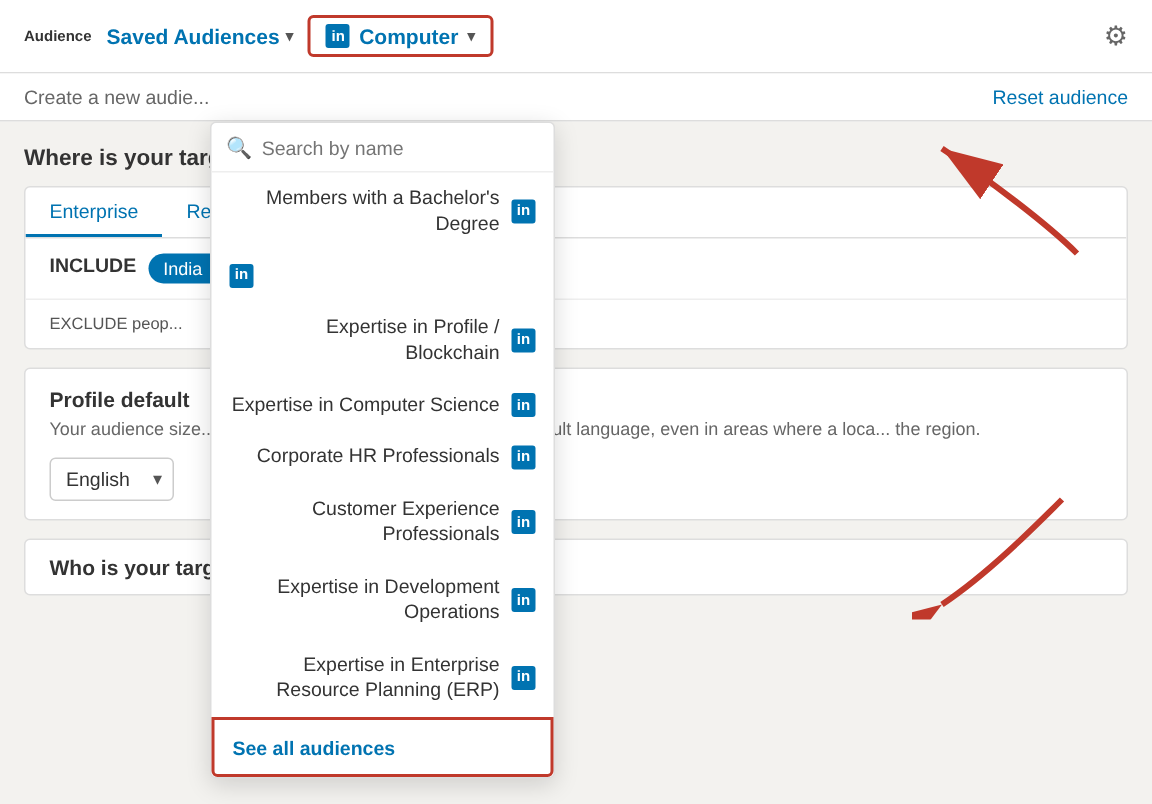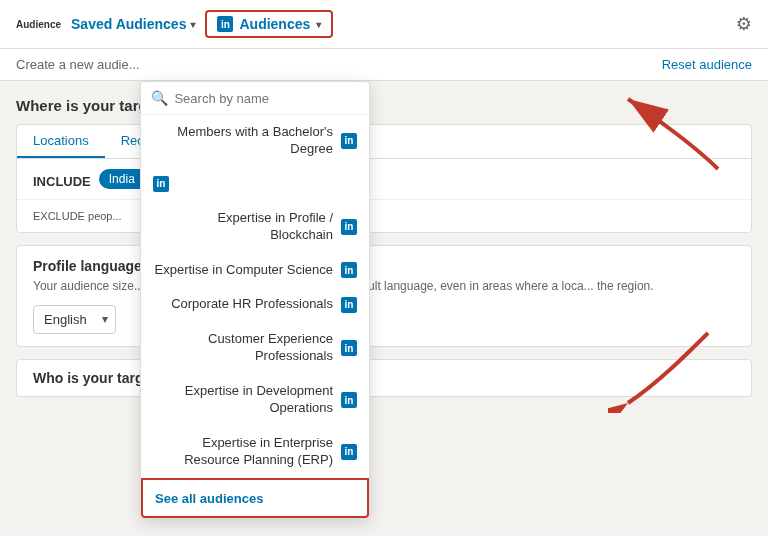--- a/index.html
+++ b/index.html
@@ -151,21 +151,21 @@
       font-weight: 500;
     }
 
     .tab.active {
       border-bottom: 2px solid #0073b1;
       color: #0073b1;
     }
 
     .include-row {
       display: flex;
-      align-items: flex-end;
+      align-items: flex-start;
       gap: 8px;
       padding: 10px 16px;
     }
 
     .include-label {
       font-weight: 600;
       font-size: 13px;
       color: #333;
     }
 
@@ -354,57 +354,57 @@
 <div class="page-wrapper">
 
   <div class="header-bar">
     <span class="audience-label">Audience</span>
     <button class="saved-audiences-btn">
       <span>Saved Audiences</span>
       <span class="chevron">▾</span>
     </button>
     <button class="audiences-btn">
       <span class="li-icon">in</span>
-      <span>Audiences</span>
+      <span>Computer</span>
       <span class="chevron">▾</span>
     </button>
     <div class="header-right">
       <span class="gear-icon">⚙</span>
     </div>
   </div>
 
   <div class="create-bar">
     <span class="create-text">Create a new audie...</span>
     <a class="reset-link">Reset audience</a>
   </div>
 
   <div class="main-content">
 
     <div class="section-title">Where is your targ...</div>
 
     <div class="card">
       <div class="tabs-row">
-        <div class="tab active">Locations</div>
+        <div class="tab active">Enterprise</div>
         <div class="tab">Rece...</div>
       </div>
       <div class="include-row">
         <span class="include-label">INCLUDE</span>
         <span class="india-tag">
           <span>India</span>
           <span class="tag-x">✕</span>
         </span>
         <span class="add-link">+ A...</span>
       </div>
       <div class="exclude-row">
         <span>EXCLUDE peop...</span>
       </div>
     </div>
 
     <div class="profile-card">
-      <div class="profile-title">Profile language</div>
+      <div class="profile-title">Profile default</div>
       <div class="profile-desc">Your audience size... ed here. English m... selected as the default language, even in areas where a loca... the region.</div>
       <div class="select-wrapper">
         <select class="english-select">
           <option>English</option>
         </select>
       </div>
     </div>
 
     <div class="who-target-bar">
       <span>Who is your targ...</span>

